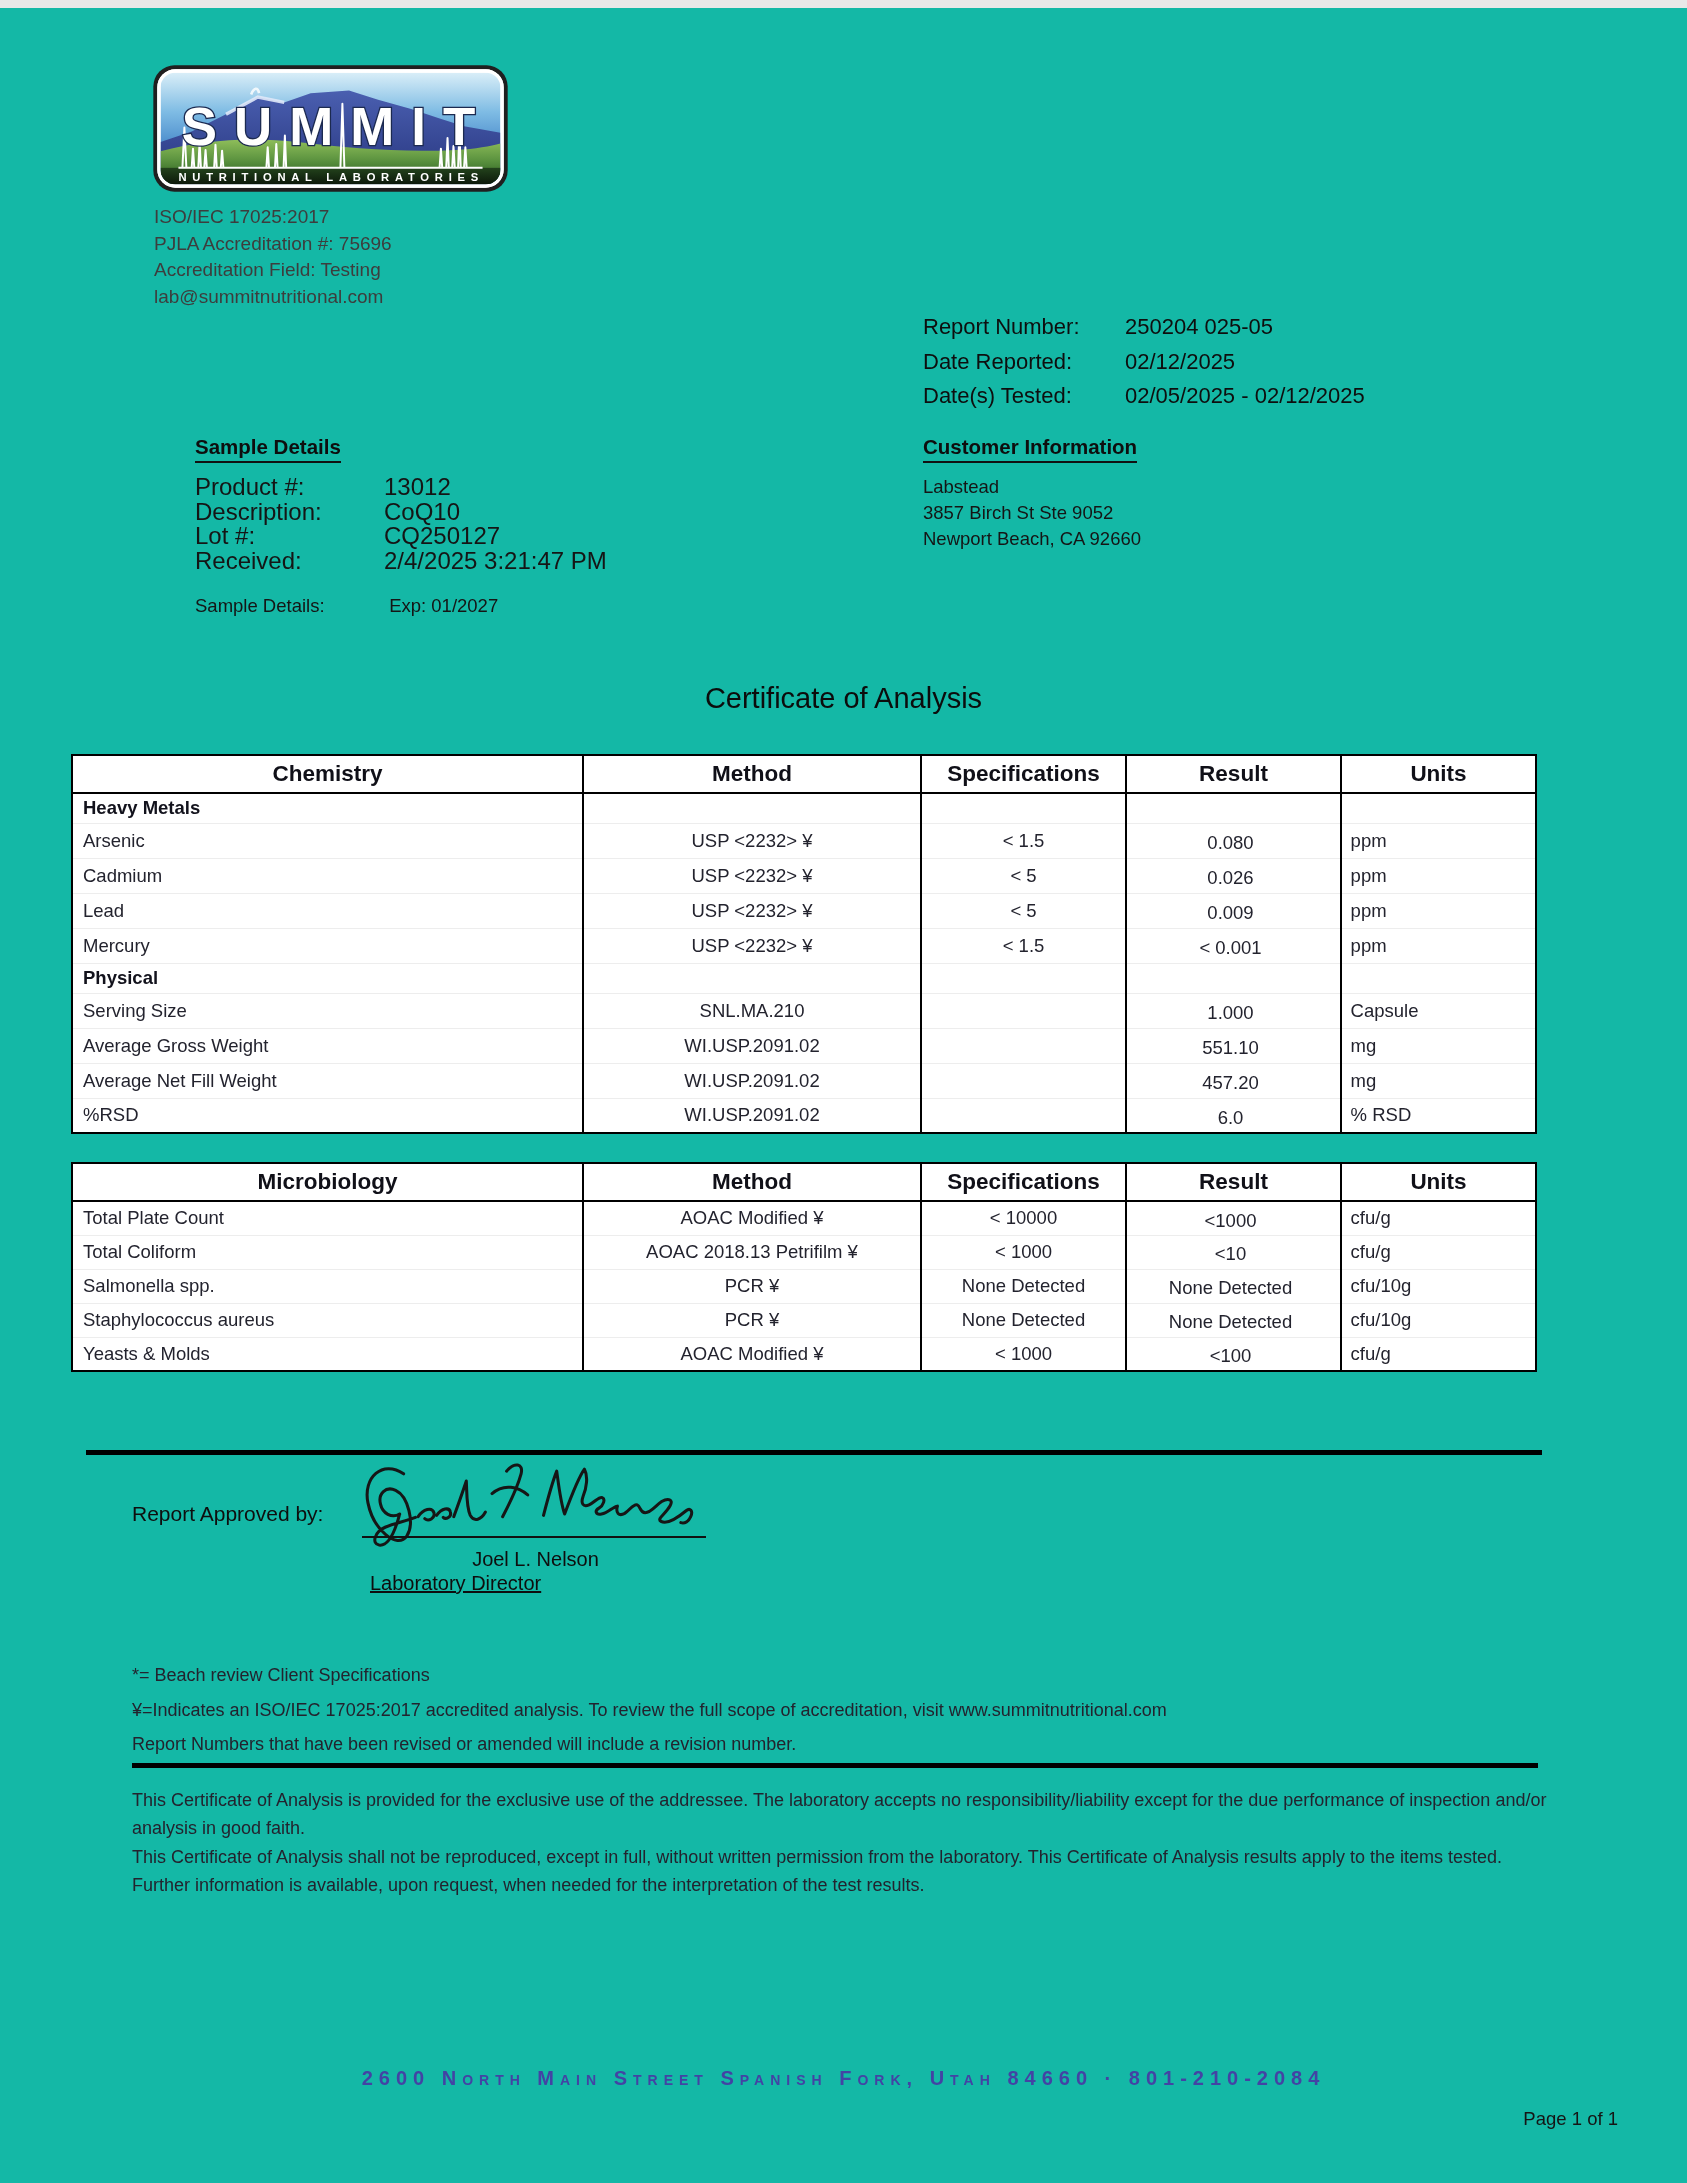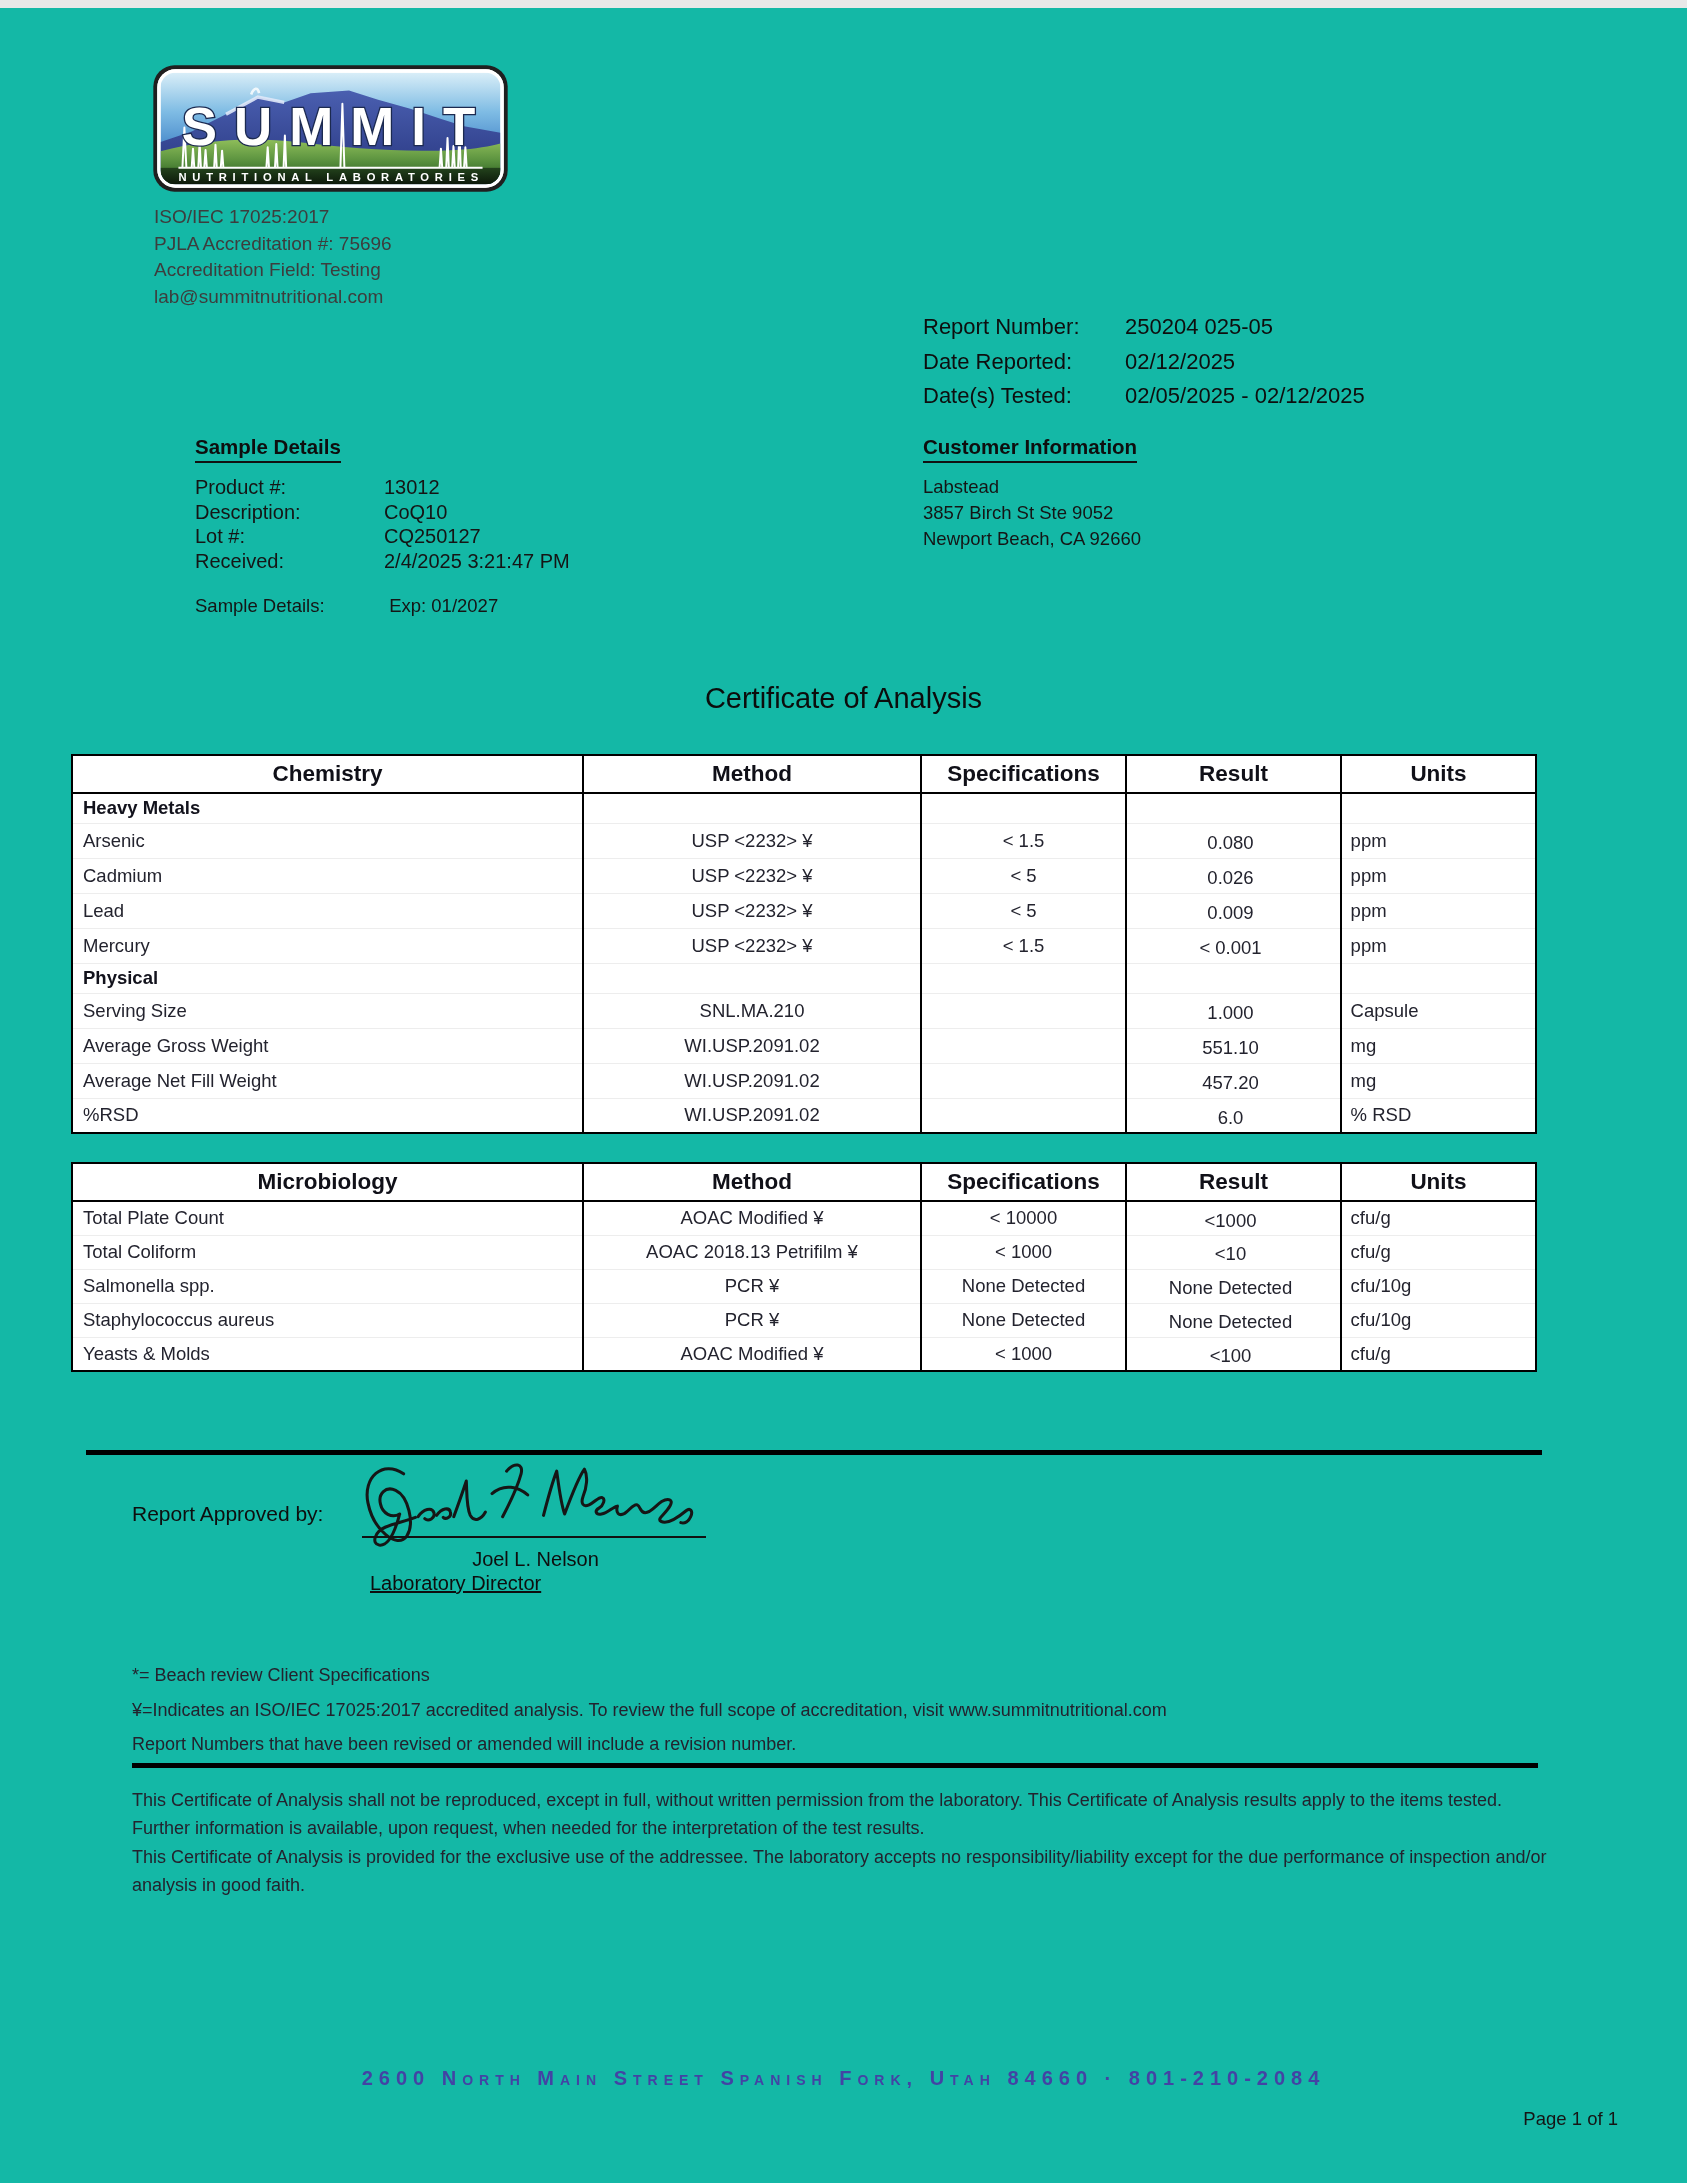--- a/index.html
+++ b/index.html
@@ -17,21 +17,21 @@
   
   .report-info { left:923px; top:306px; font-size:22px; color:#0e0e0e; }
   .report-info .row { display:flex; margin-bottom:8.6px; }
   .report-info .lbl { width:202px; }
   .report-info .val { }
 
   
   .sec-title { font-size:20.5px; font-weight:bold; color:#0e0e0e;
                border-bottom:2px solid #111; padding-bottom:2px; display:inline-block; }
   .sample-block { left:195px; top:427px; }
-  .kv-rows { margin-top:12px; font-size:20px; line-height:24.5px; color:#151515; }
+  .kv-rows { margin-top:12px; font-size:24px; line-height:24.5px; color:#151515; }
   .kv-rows .lbl { display:inline-block; width:189px; vertical-align:top; }
   .sample-extra { left:195px; top:587px; font-size:18.5px; color:#151515; }
   .sample-extra .lbl { display:inline-block; width:189px; }
   .customer-block { left:923px; top:427px; }
   .cust-lines { margin-top:10.6px; font-size:18.5px; line-height:26px; color:#151515; }
 
   
   .cert-title { left:0; top:674px; width:1687px; text-align:center;
                 font-size:29px; color:#0c0c0c; }
 
@@ -352,21 +352,21 @@
   <div class="abs sig-name">Joel L. Nelson</div>
   <div class="abs sig-title">Laboratory Director</div>
 
   <div class="abs fn" style="top:1657px;">*= Beach review Client Specifications</div>
   <div class="abs fn" style="top:1692px;">¥=Indicates an ISO/IEC 17025:2017 accredited analysis. To review the full scope of accreditation, visit www.summitnutritional.com</div>
   <div class="abs fn" style="top:1726px;text-align:center;">Report Numbers that have been revised or amended will include a revision number.</div>
 
   <div class="abs rule" style="left:132px; top:1755px; width:1406px; height:5.3px;"></div>
 
   <div class="abs disclaimer">
+    <p>This Certificate of Analysis is provided for the exclusive use of the addressee. The laboratory accepts no responsibility/liability except for the due performance of inspection and/or analysis in good faith.</p>
     <p>This Certificate of Analysis shall not be reproduced, except in full, without written permission from the laboratory. This Certificate of Analysis results apply to the items tested. Further information is available, upon request, when needed for the interpretation of the test results.</p>
-    <p>This Certificate of Analysis is provided for the exclusive use of the addressee. The laboratory accepts no responsibility/liability except for the due performance of inspection and/or analysis in good faith.</p>
   </div>
 
   <div class="abs footer-address" style="color:#4343a4;">2600 North Main Street Spanish Fork, Utah 84660 · 801-210-2084</div>
   <div class="abs page-num">Page 1 of 1</div>
 
 </div>
 
 
 </body></html>

